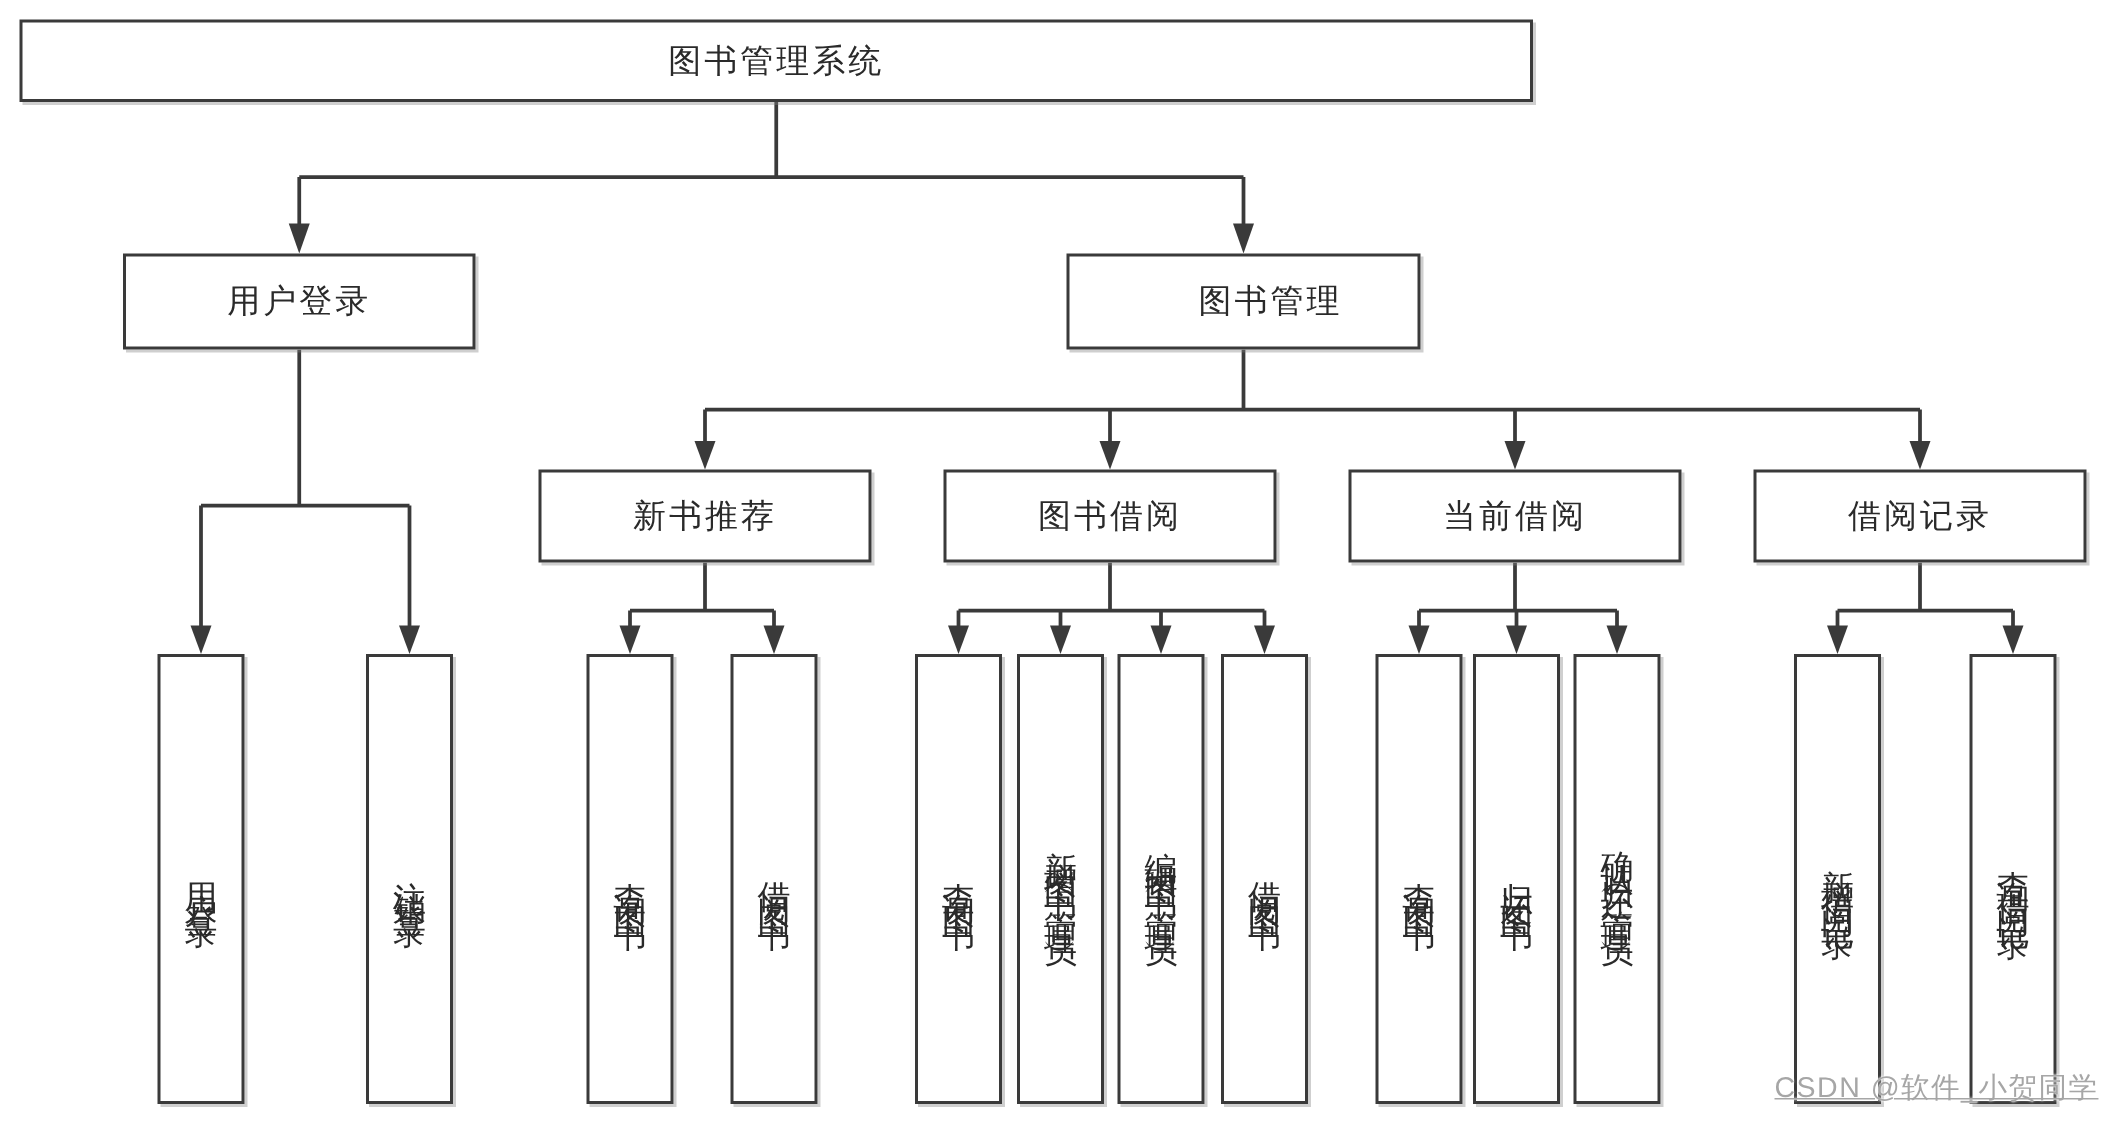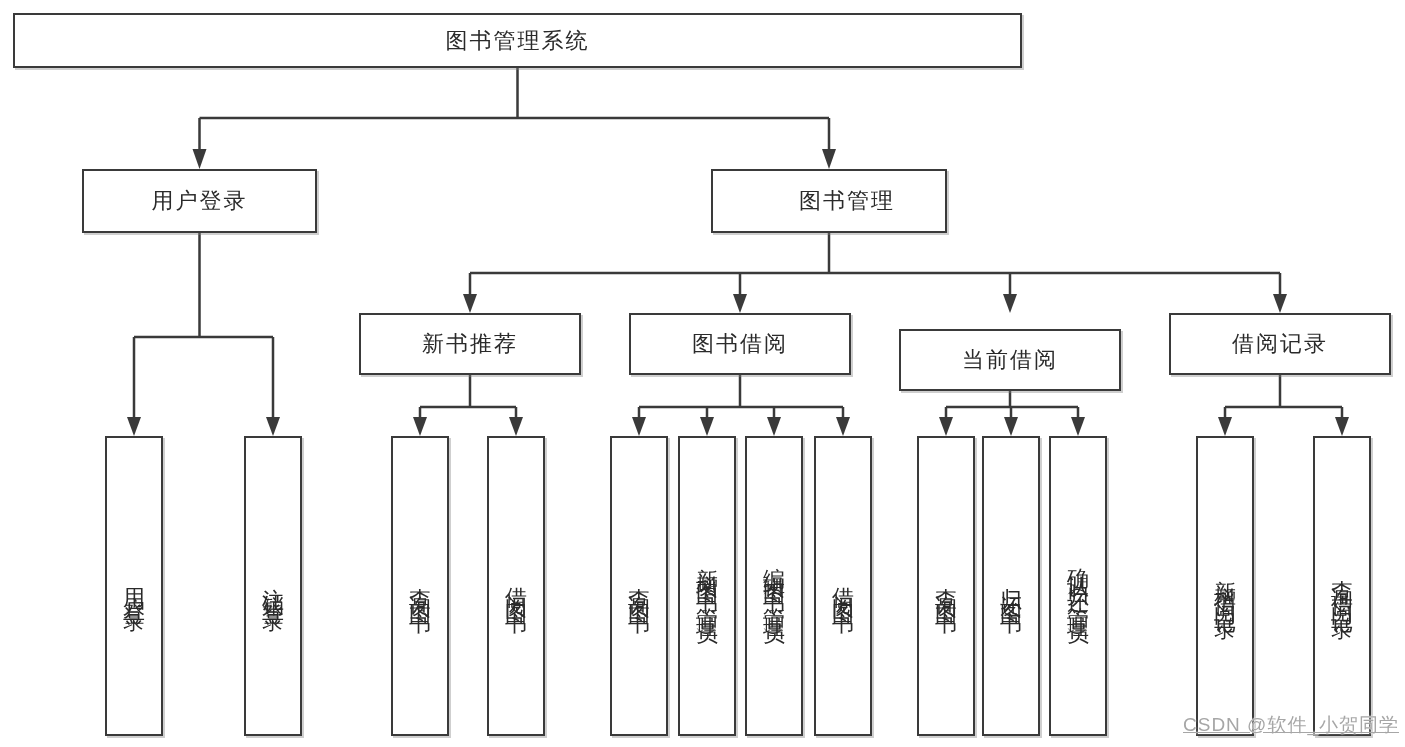--- a/index.html
+++ b/index.html
@@ -100,21 +100,21 @@
     </g>
   </svg>
 
   <div class="node hbox" style="left:13px; top:13px; width:1009px; height:55px;text-align:right;">图书管理系统</div>
 
   <div class="node hbox" style="left:82px; top:169px; width:235px; height:64px;">用户登录</div>
   <div class="node hbox" style="left:711px; top:169px; width:236px; height:64px;padding-left:36px;">图书管理</div>
 
   <div class="node hbox" style="left:629px; top:313px; width:222px; height:62px;">图书借阅</div>
   <div class="node hbox" style="left:359px; top:313px; width:222px; height:62px;">新书推荐</div>
-  <div class="node hbox" style="left:899px; top:313px; width:222px; height:62px;margin-top:16px;">当前借阅</div>
+  <div class="node hbox" style="left:899px; top:313px; width:222px; height:62px;">当前借阅</div>
   <div class="node hbox" style="left:1169px; top:313px; width:222px; height:62px;">借阅记录</div>
 
   <div class="node vbox" style="left:105px;">用户登录</div>
   <div class="node vbox" style="left:244px;">注销登录</div>
 
   <div class="node vbox" style="left:391px;">查询图书</div>
   <div class="node vbox" style="left:487px;">借阅图书</div>
 
   <div class="node vbox" style="left:610px;">查询图书</div>
   <div class="node vbox" style="left:678px;">新增图书（管理员）</div>

